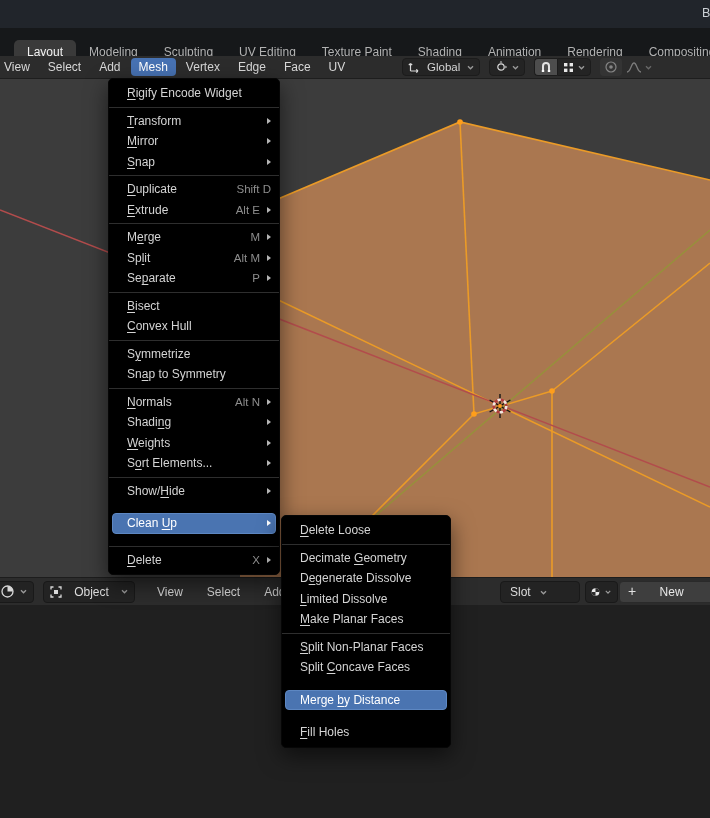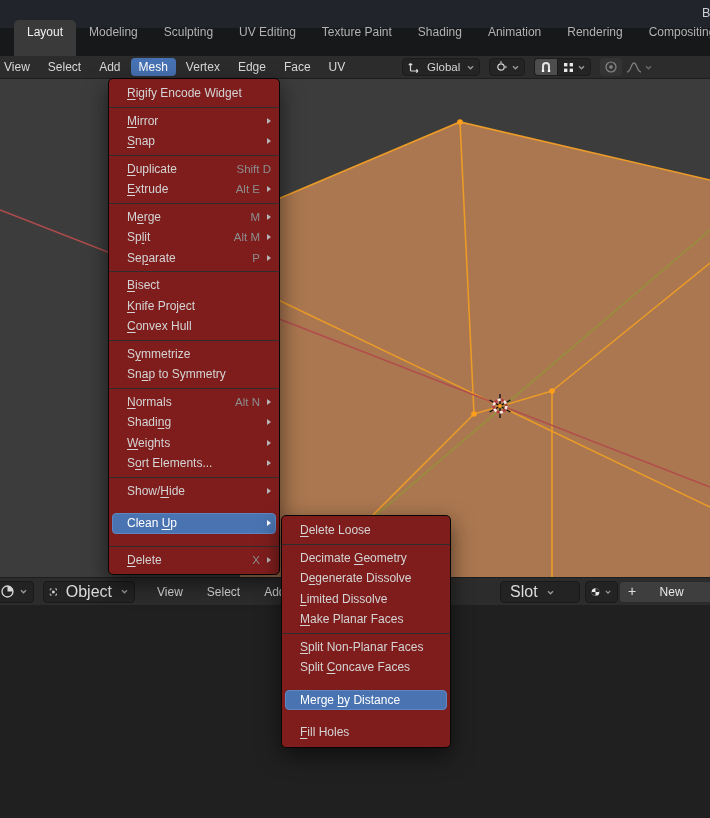--- a/index.html
+++ b/index.html
@@ -8,21 +8,21 @@
     background:#202020;
     font-family:"Liberation Sans","DejaVu Sans",sans-serif;
     user-select:none;
   }
   
   .topbar{position:absolute;left:0;top:0;width:710px;height:28px;background:#21252b;}
   .topbar .title{position:absolute;right:-3px;top:6px;color:#ccd1d6;font-size:12.5px;}
   
   .tabbar{position:absolute;left:0;top:28px;width:710px;height:28px;background:#16181a;
           display:flex;align-items:flex-end;padding-left:14px;box-sizing:border-box;}
-  .tab{height:36px;line-height:24px;padding:0 13px;color:#b2b2b2;font-size:12px;
+  .tab{height:16px;line-height:24px;padding:0 13px;color:#b2b2b2;font-size:12px;
        border-radius:5px 5px 0 0;white-space:nowrap;}
   .tab.active{background:#3a3a3a;color:#f1f1f1;}
   
   .vheader{position:absolute;left:0;top:56px;width:710px;height:22px;background:#2c2c2c;
            border-bottom:1px solid #1e1e1e;z-index:3;}
   .hmenus{position:absolute;left:-5px;top:0;height:22px;display:flex;align-items:center;}
   .hm{height:18px;line-height:18px;margin:0 1px;padding:0 8px;border-radius:4px;
       color:#d8d8d8;font-size:12px;white-space:nowrap;}
   .hm.active{background:#4772b3;color:#fff;}
   .hwidgets{position:absolute;left:402px;top:2px;height:18px;display:flex;align-items:center;gap:9px;}
@@ -33,33 +33,33 @@
   .wseg{height:18px;display:flex;align-items:center;padding:0 4px;box-sizing:border-box;}
   .seg-on{background:#4d4d4d;border-radius:4px 0 0 4px;border:1px solid #1c1c1c;border-right:none;}
   .seg-dd{background:#242424;border:1px solid #1c1c1c;border-radius:0 4px 4px 0;gap:2px;}
   .pbox{background:#3b3b3b;border-radius:4px;}
   .dim{opacity:.55;}
   
   .bbar{position:absolute;left:0;top:577px;width:710px;height:28px;background:#2c2c2c;
         border-top:1px solid #1d1d1d;z-index:4;display:flex;align-items:center;box-sizing:border-box;}
   .bbox{background:#232323;border:1px solid #191919;border-radius:4px;height:22px;
         display:flex;align-items:center;padding:0 5px;box-sizing:border-box;gap:4px;}
-  .bbox .wtxt{color:#dcdcdc;font-size:16px;padding:0 4px;}
+  .bbox .wtxt{color:#dcdcdc;font-size:12px;padding:0 4px;}
   .bmenus{display:flex;align-items:center;margin-left:10px;}
   .bmenus .hm{padding:0 11px;}
   .slotbox{position:absolute;left:500px;top:3px;width:80px;justify-content:flex-start;}
   .matbox{position:absolute;left:585px;top:3px;width:33px;}
   .newbtn{position:absolute;left:619px;top:3px;width:97px;height:22px;background:#3e3e3e;
           border:1px solid #2a2a2a;border-radius:4px;display:flex;align-items:center;
           box-sizing:border-box;color:#e9e9e9;font-size:12px;}
   .newbtn .plus{padding:0 6px 2px 8px;font-size:14px;color:#e0e0e0;}
   .newbtn .nlabel{flex:1;text-align:center;padding-right:14px;}
   .ebody{position:absolute;left:0;top:605px;width:710px;height:213px;background:#202020;}
   
-  .menu{position:absolute;background:#7f1d1d;border:1px solid #060606;border-radius:5px;
+  .menu{position:absolute;background:#000000;border:1px solid #060606;border-radius:5px;
         box-shadow:0 8px 22px rgba(0,0,0,.55);padding:4px 0;box-sizing:border-box;}
   #mesh-menu{left:108px;top:78px;width:172px;z-index:5;}
   #cleanup-menu{left:281px;top:515px;width:170px;z-index:6;}
   .mi{height:20.5px;display:flex;align-items:center;padding:0 8px 0 18px;
       font-size:12px;color:#d4d4d4;box-sizing:border-box;white-space:nowrap;}
   .mi .right{margin-left:auto;display:flex;align-items:center;gap:7px;}
   .sc{color:#8d8d8d;font-size:11.5px;}
   .arr{width:0;height:0;border-left:4px solid #b5b5b5;
        border-top:3.5px solid transparent;border-bottom:3.5px solid transparent;}
   .mi.hl{background:#4a74b1;border:1px solid #5d87c2;border-radius:4px;
@@ -183,20 +183,26 @@
   </div>
 </div>
 
 <div id="mesh-menu" class="menu">
     <div class="mi">
       <span class="lbl"><span class="u">R</span>igify Encode Widget</span>
       <span class="right"></span>
     </div>
     <div class="sep"></div>
     <div class="mi">
+      <span class="lbl"><span class="u">T</span>ransform</span>
+      <span class="right">
+        <span class="arr"></span>
+      </span>
+    </div>
+    <div class="mi">
       <span class="lbl"><span class="u">M</span>irror</span>
       <span class="right">
         <span class="arr"></span>
       </span>
     </div>
     <div class="mi">
       <span class="lbl"><span class="u">S</span>nap</span>
       <span class="right">
         <span class="arr"></span>
       </span>
@@ -233,24 +239,20 @@
     <div class="mi">
       <span class="lbl">Se<span class="u">p</span>arate</span>
       <span class="right">
         <span class="sc">P</span>
         <span class="arr"></span>
       </span>
     </div>
     <div class="sep"></div>
     <div class="mi">
       <span class="lbl"><span class="u">B</span>isect</span>
-      <span class="right"></span>
-    </div>
-    <div class="mi">
-      <span class="lbl"><span class="u">K</span>nife Project</span>
       <span class="right"></span>
     </div>
     <div class="mi">
       <span class="lbl"><span class="u">C</span>onvex Hull</span>
       <span class="right"></span>
     </div>
     <div class="sep"></div>
     <div class="mi">
       <span class="lbl">S<span class="u">y</span>mmetrize</span>
       <span class="right"></span>

